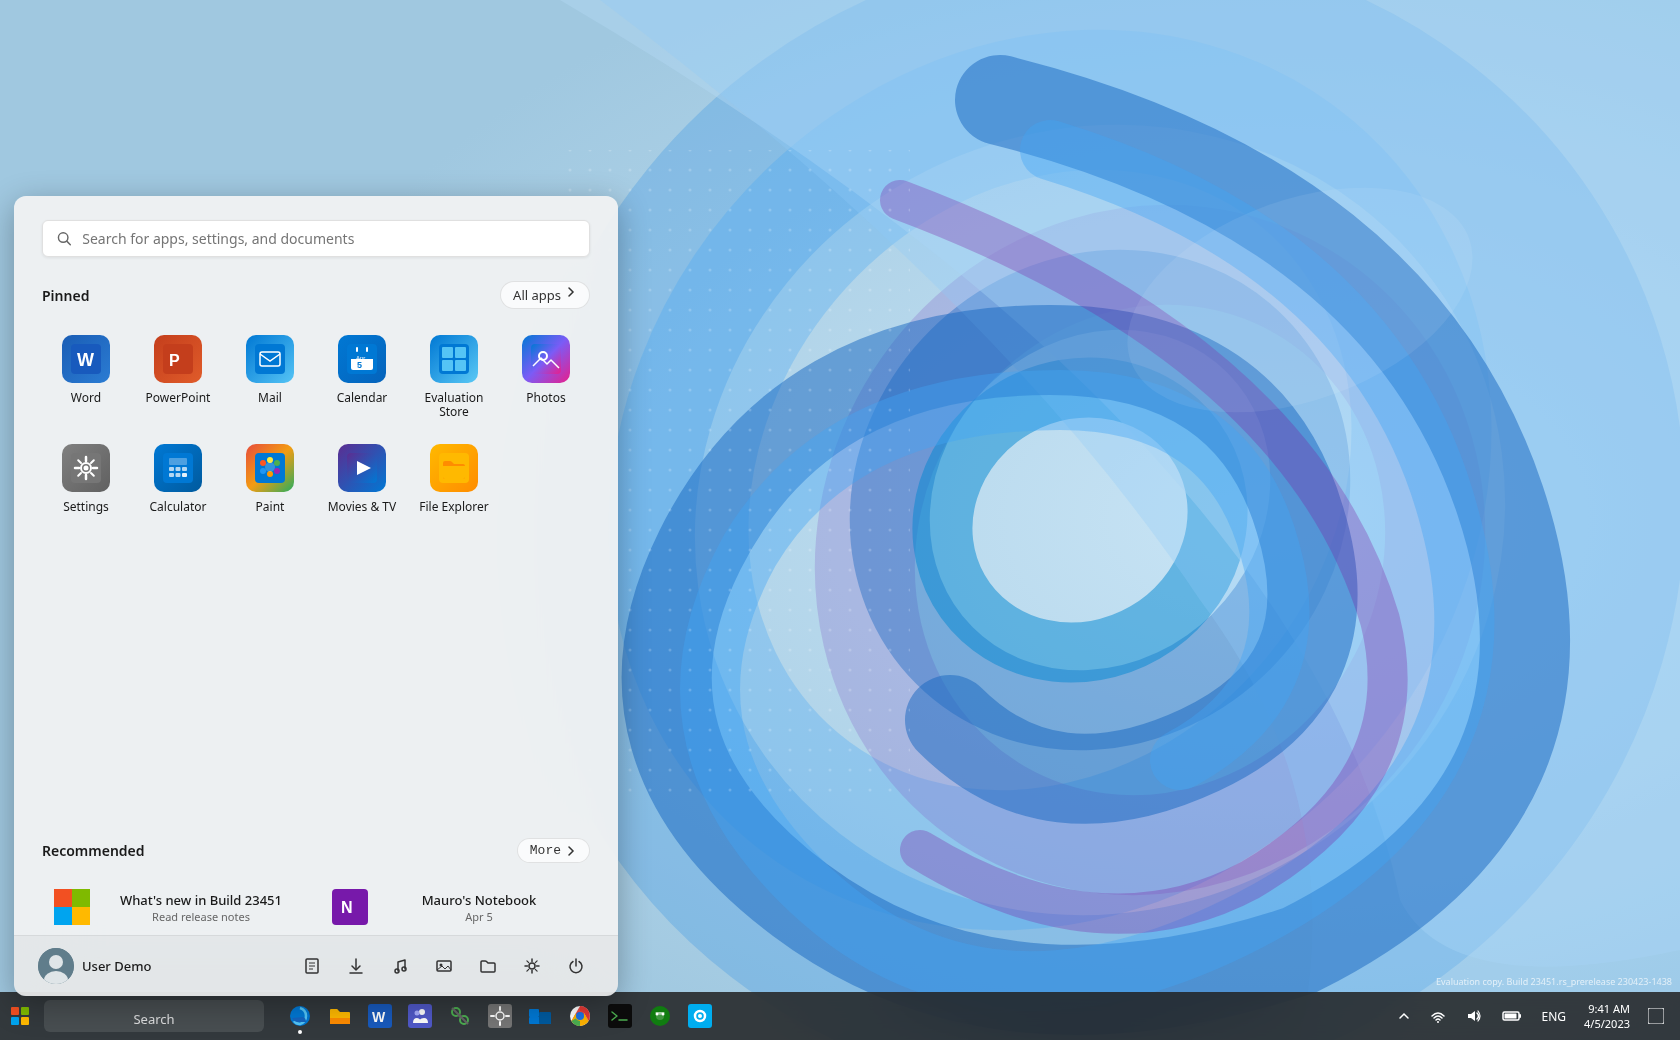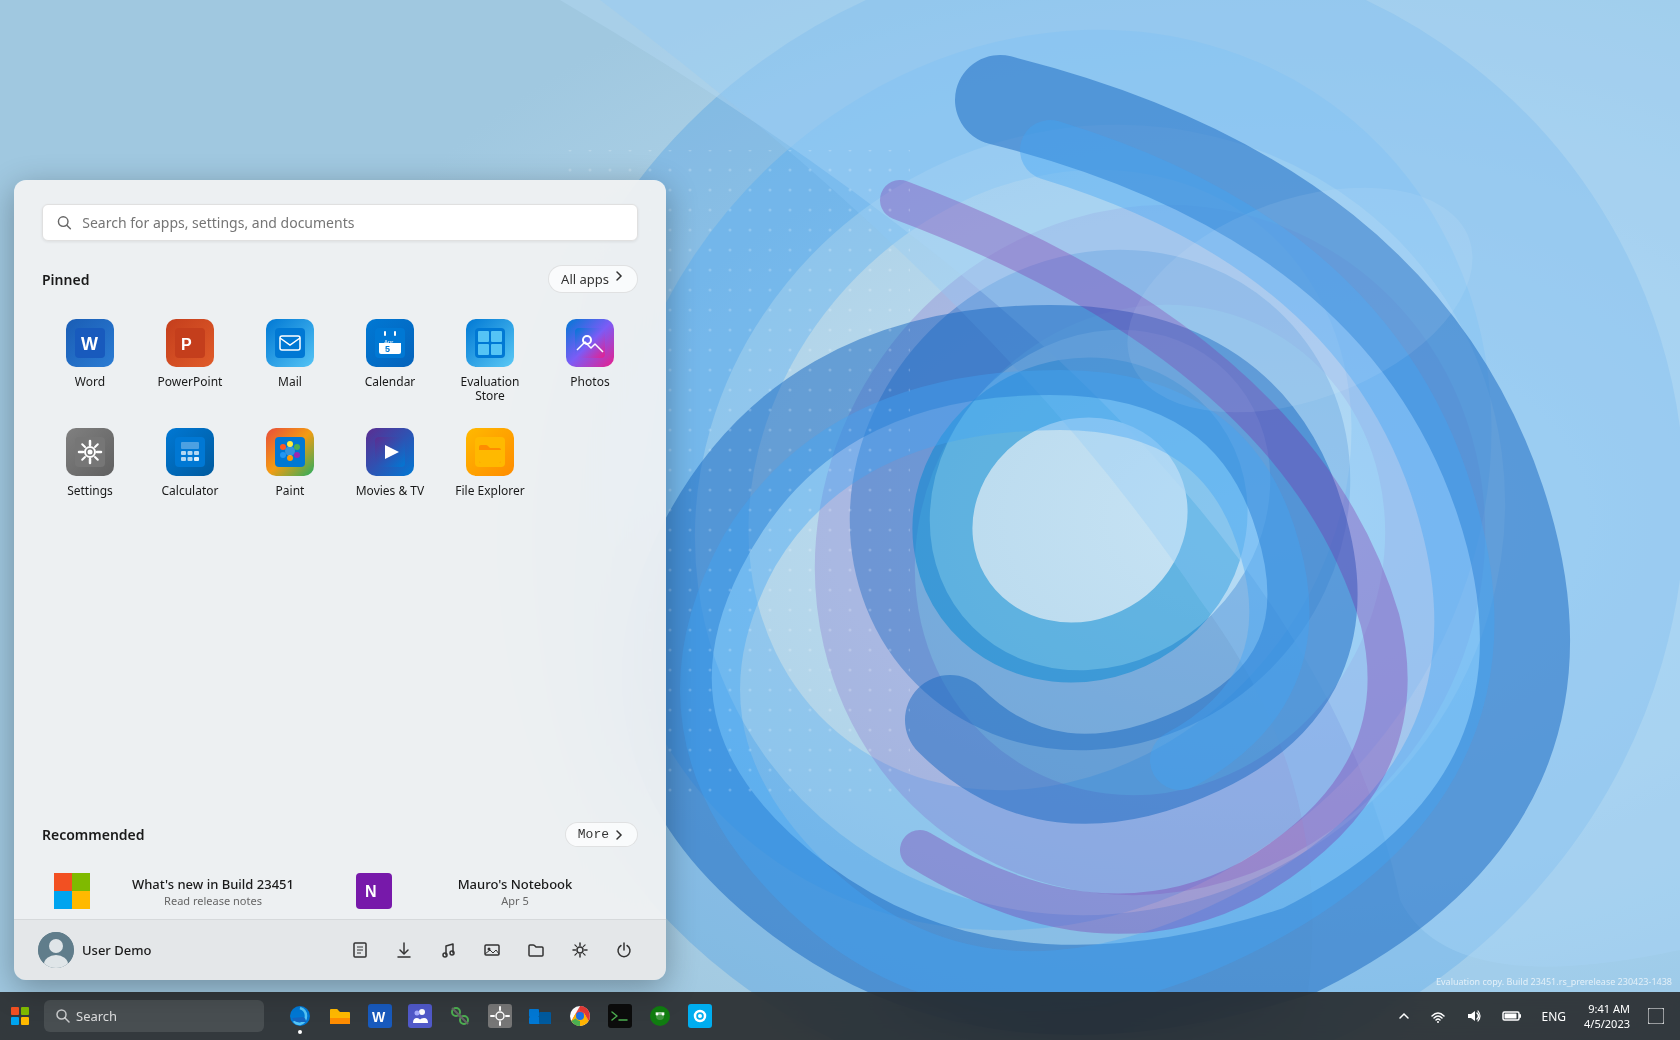--- a/index.html
+++ b/index.html
@@ -48,20 +48,21 @@
       display: flex;
       align-items: center;
       background: rgba(255,255,255,0.1);
       border-radius: 6px;
       padding: 4px 12px;
       margin-left: 4px;
       cursor: pointer;
       gap: 6px;
       height: 32px;
       min-width: 220px;
+      flex-direction: column;
     }
 
     .taskbar-icon {
       width: 40px;
       height: 40px;
       display: flex;
       align-items: center;
       justify-content: center;
       border-radius: 4px;
       cursor: pointer;
@@ -103,23 +104,23 @@
       right: 8px;
       color: rgba(255,255,255,0.7);
       font-size: 9px;
       text-align: right;
       pointer-events: none;
     }
 
     
     .start-menu {
       position: absolute;
-      bottom: 60px;
+      bottom: 44px;
       left: 14px;
-      width: 652px;
+      width: 604px;
       height: 800px;
       background: rgba(243, 243, 243, 0.92);
       backdrop-filter: blur(40px);
       border-radius: 12px;
       box-shadow: 0 8px 32px rgba(0,0,0,0.3);
       z-index: 200;
       display: flex;
       flex-direction: column;
       overflow: hidden;
     }

